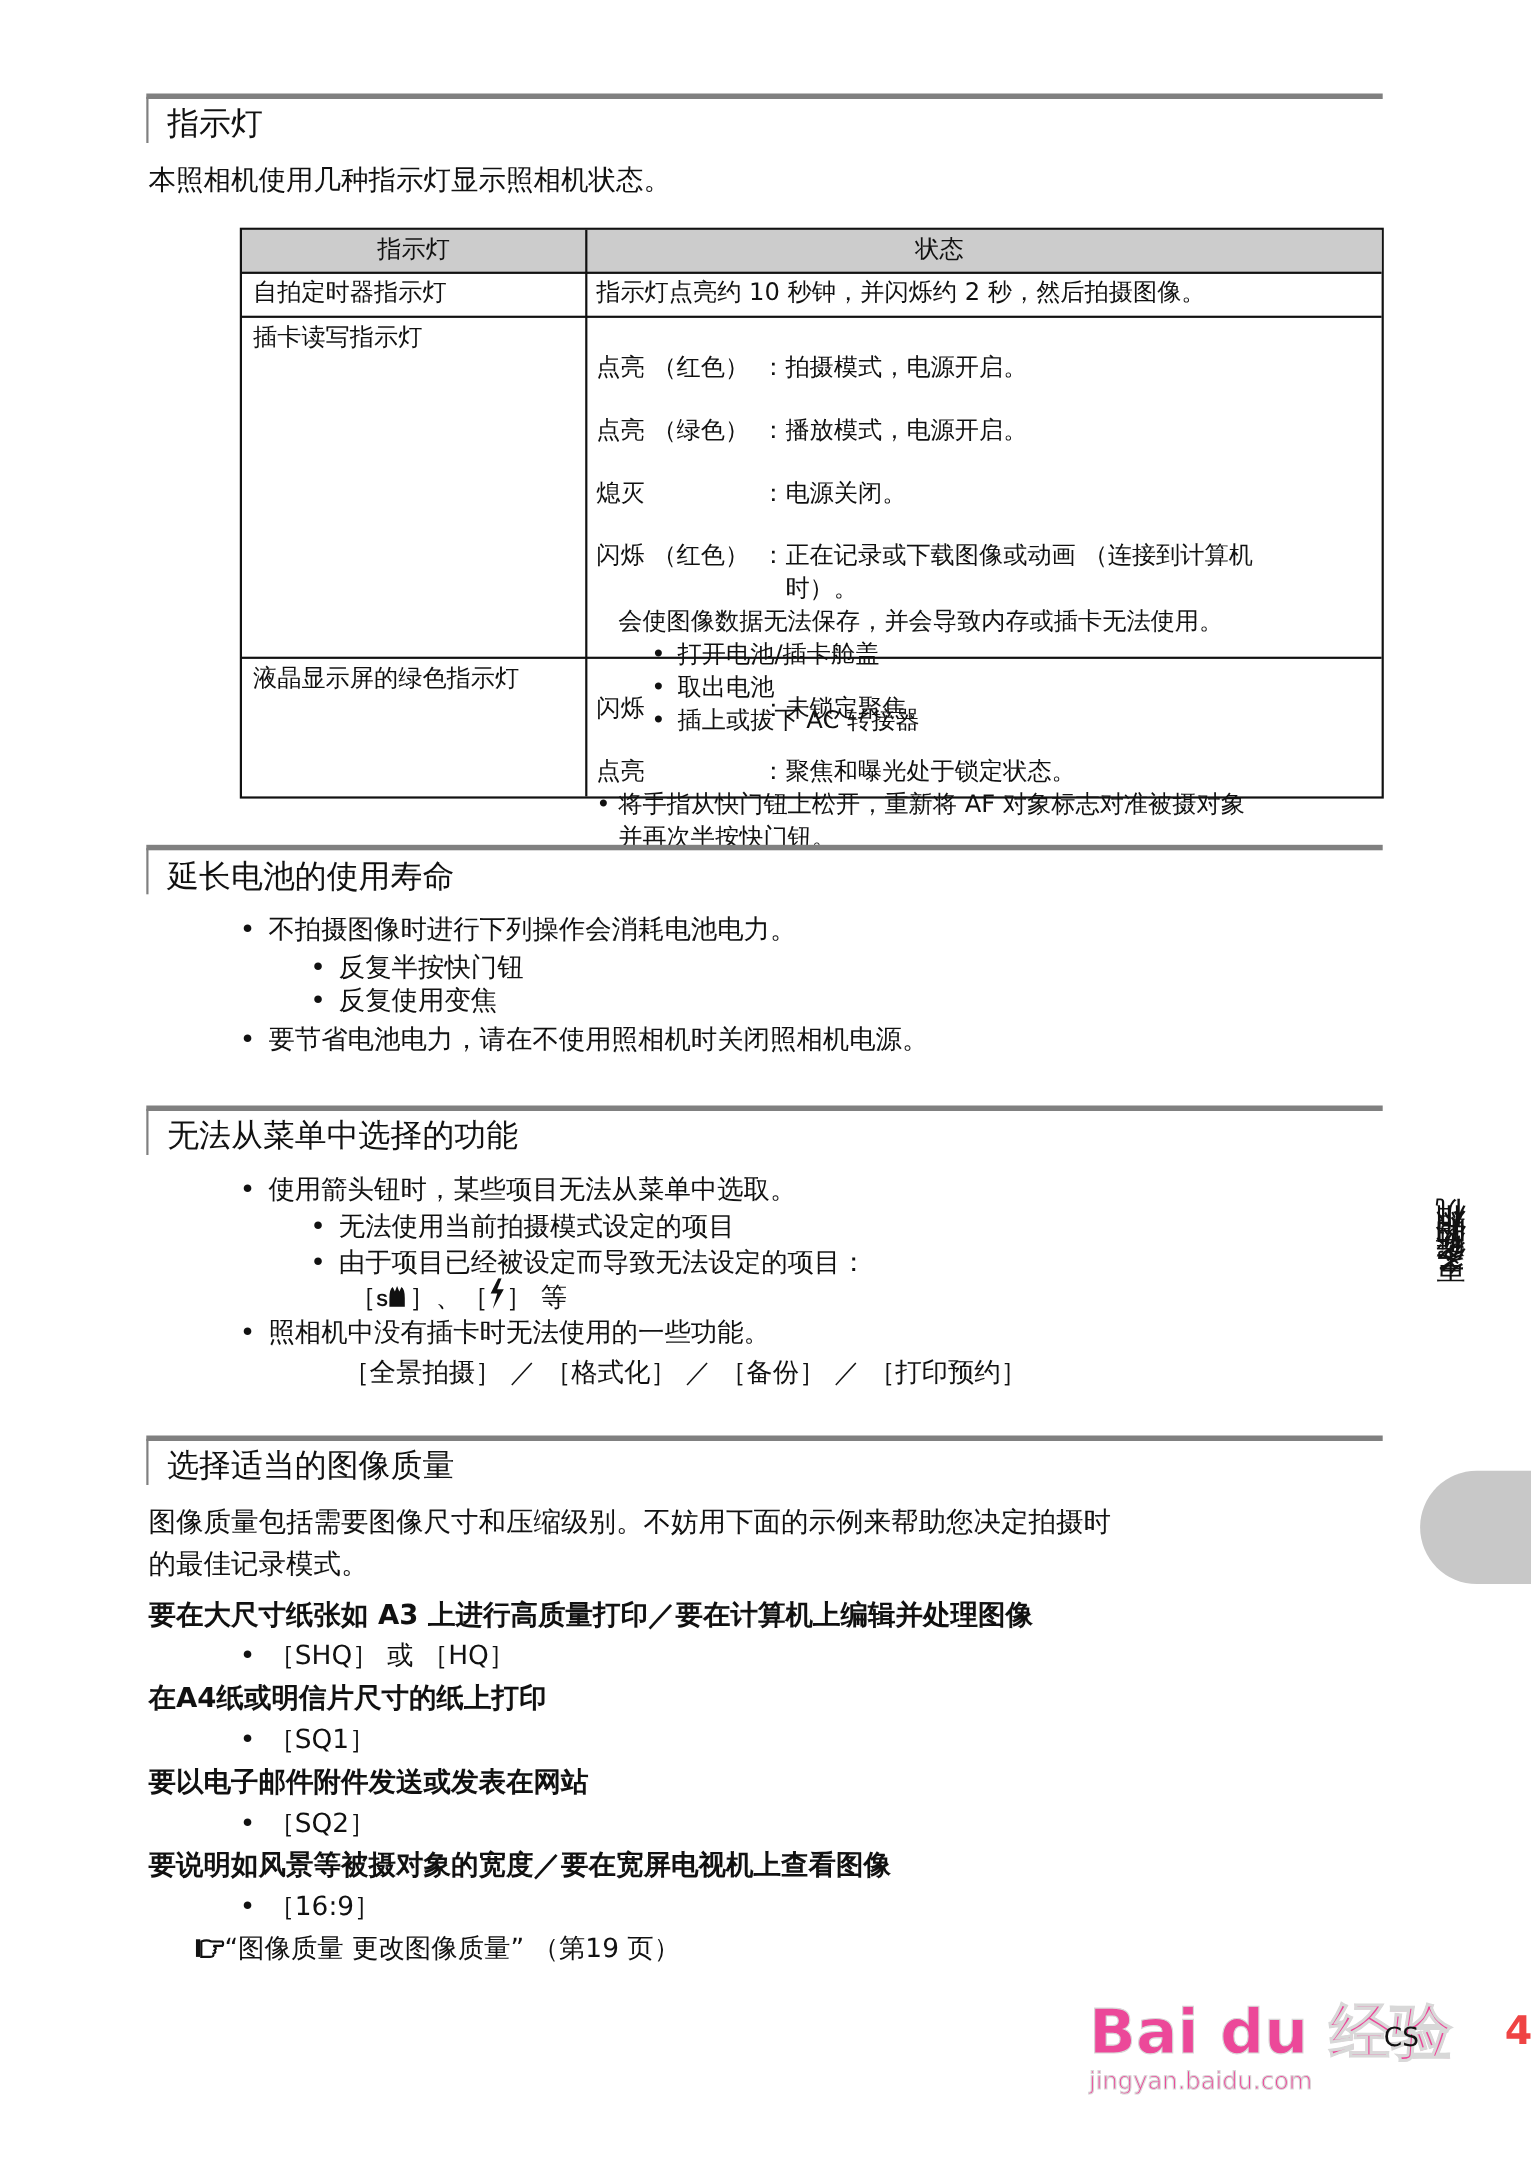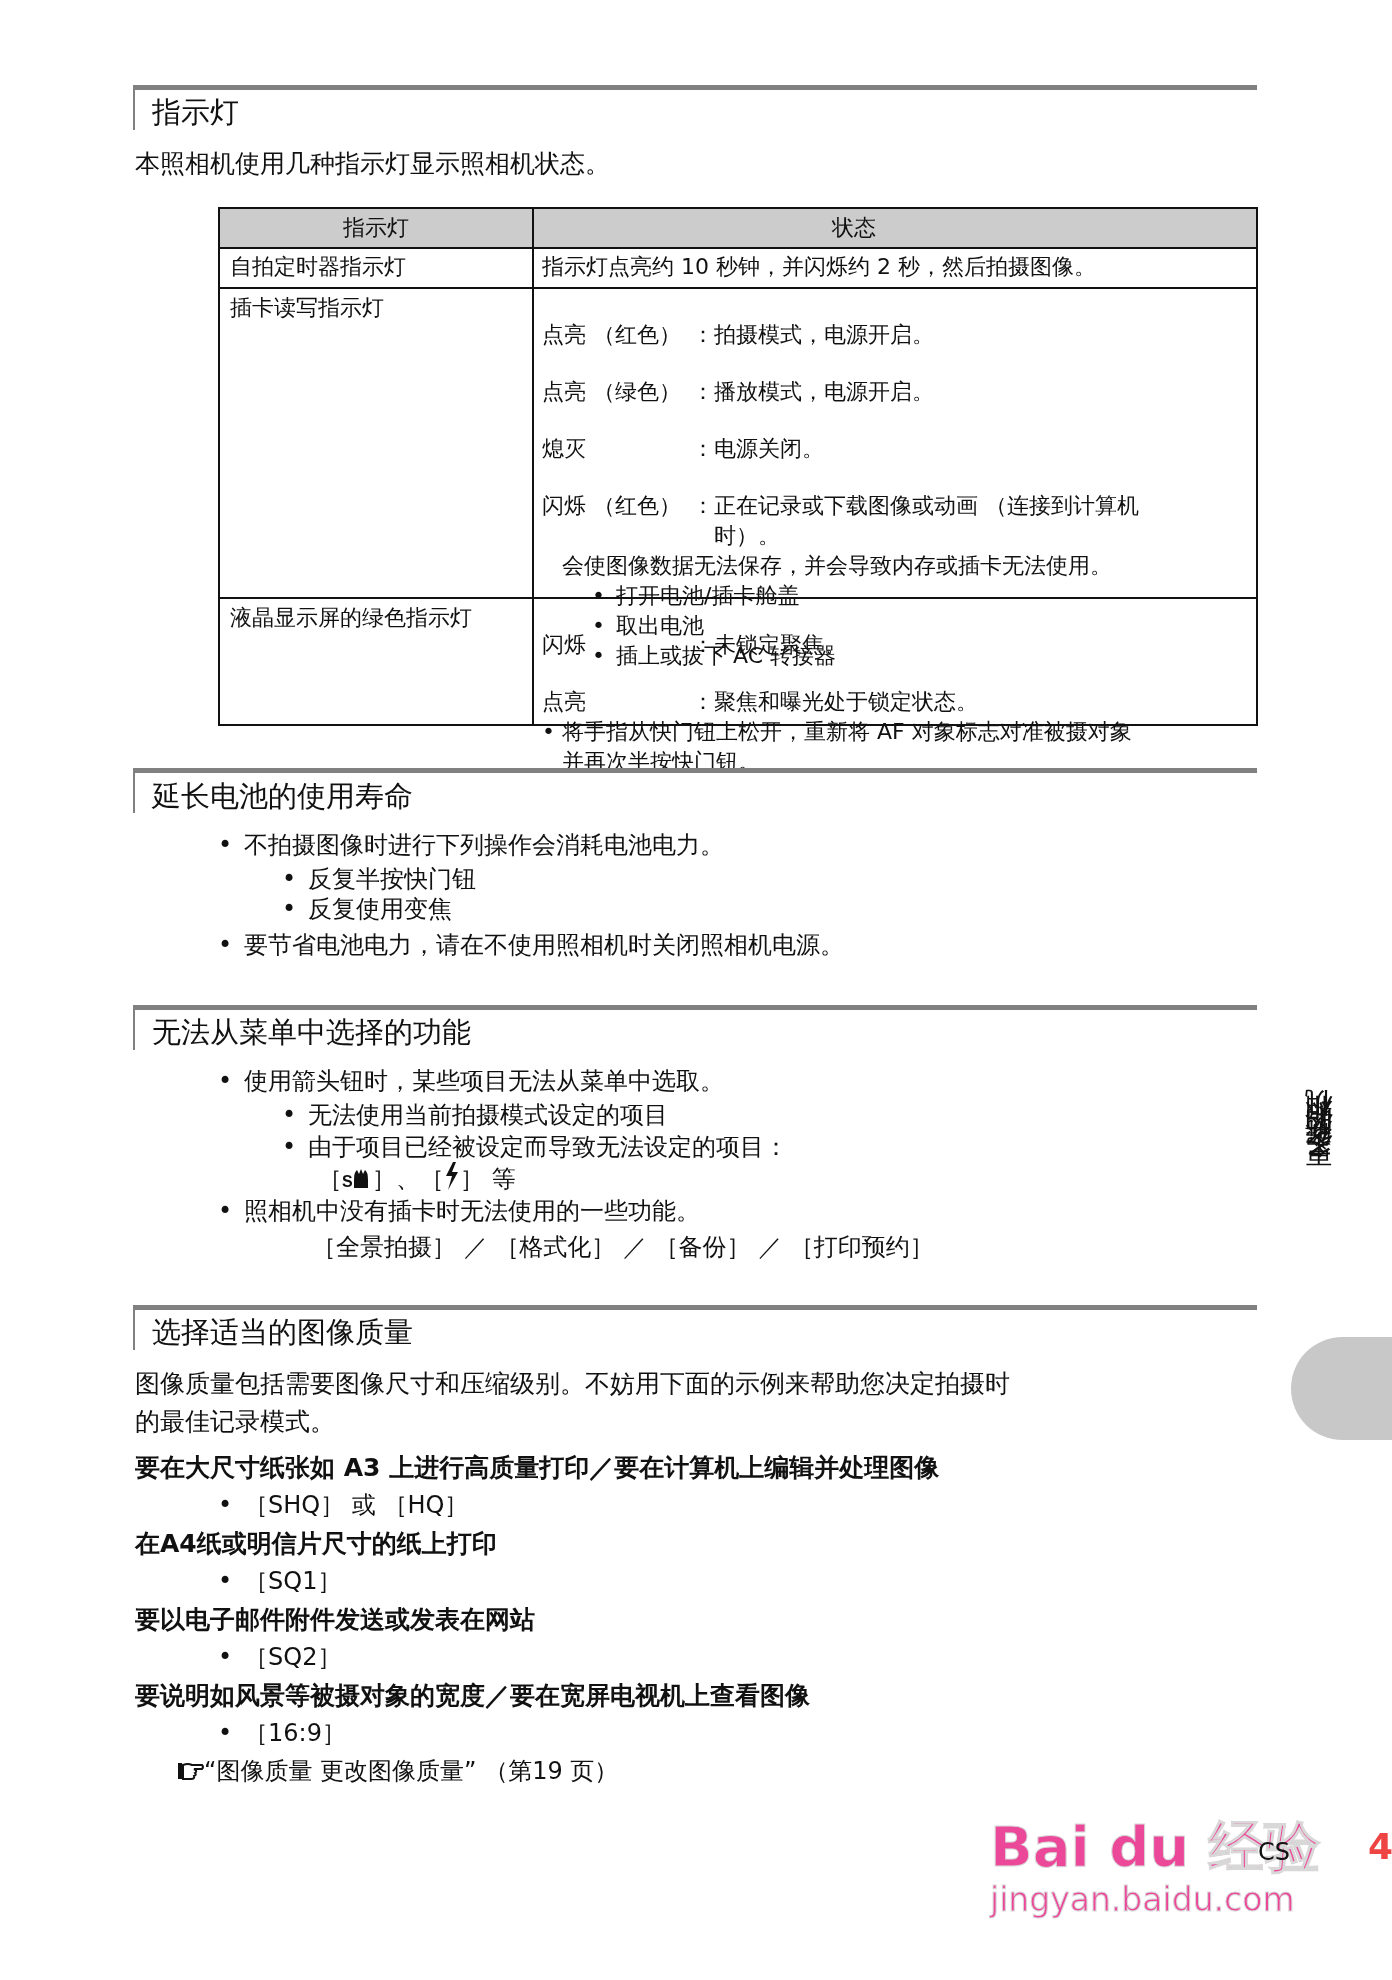--- a/index.html
+++ b/index.html
@@ -122,16 +122,16 @@
   <span class="icon-inline"><svg width="26" height="22" viewBox="0 0 26 22">
         <rect x="0" y="3" width="4" height="16" fill="#111"></rect>
         <path d="M5 5 Q10 3 14 5 L24 5 Q26 7 24 9 L16 9 Q20 11 17 13 Q19 15 16 16 Q17 19 13 19 L5 19 Z" fill="none" stroke="#111" stroke-width="2"></path>
       </svg></span><span>“图像质量 更改图像质量” （第19 页）</span>
 </div>
 
 <div class="side-text">更多了解您的照相机</div>
 <div class="side-tab"></div>
 
 <div class="wm" style="left:990px;top:1810px;font-size:56px;">Bai du 经验</div>
-<div class="wm" style="left:990px;top:1880px;font-size:33px;font-weight:normal;text-align:center;">jingyan.baidu.com</div>
+<div class="wm" style="left:990px;top:1880px;font-size:22px;font-weight:normal;text-align:center;">jingyan.baidu.com</div>
 
 <div class="page-cs">CS</div>
 <div class="page-num">49</div>
 
 </body></html>

